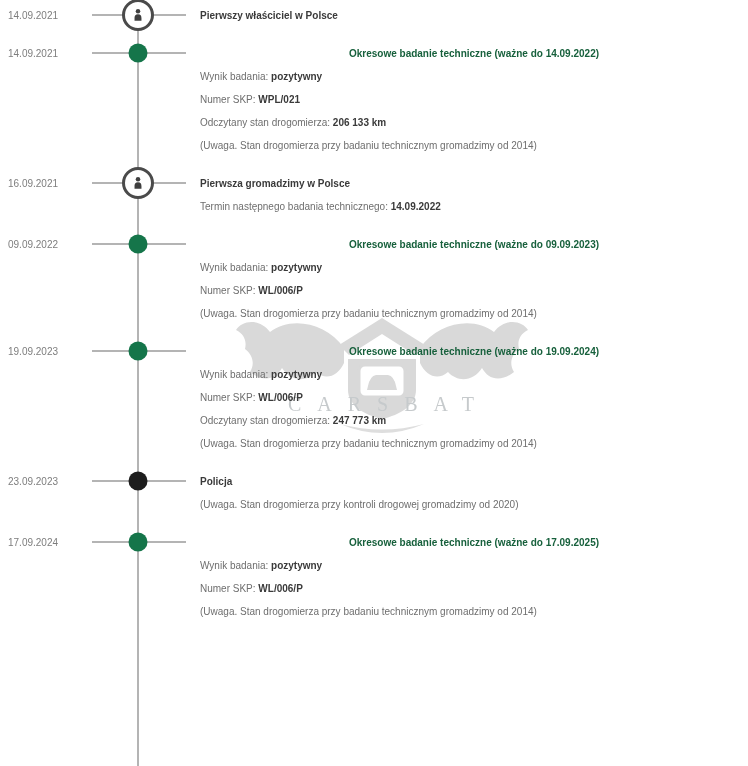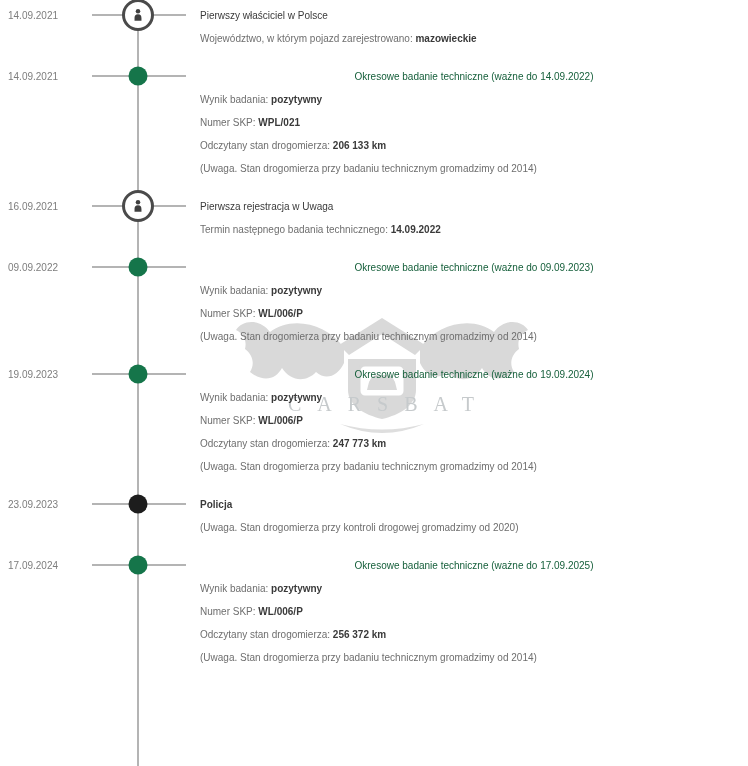--- a/index.html
+++ b/index.html
@@ -10,21 +10,21 @@
   #events{position:relative;z-index:1;padding-top:4px;}
   .event{position:relative;padding-left:200px;margin-bottom:15px;font-size:10px;line-height:23px;color:#6e6e6e;}
   .date{position:absolute;left:8px;top:0;color:#7d7d7d;white-space:nowrap;}
   .connector{position:absolute;left:92px;top:10px;width:94px;height:2px;background:#b4b4b4;z-index:1;}
   .marker{position:absolute;left:138px;top:11px;transform:translate(-50%,-50%);z-index:2;}
   .marker.dot{width:19px;height:19px;border-radius:50%;}
   .marker.dot.green{background:#15754a;}
   .marker.dot.black{background:#1d1d1d;}
   .marker.circle{width:32px;height:32px;border-radius:50%;background:#ffffff;border:3px solid #4a4a4a;
     box-sizing:border-box;display:flex;align-items:center;justify-content:center;}
-  .title{font-weight:normal;color:#3a3a3a;}
+  .title{font-weight:bold;color:#3a3a3a;}
   .title.green{color:#17603c;text-align:center;}
   .line .lbl{color:#6e6e6e;}
   .line .val{font-weight:bold;color:#3a3a3a;}
   .wm-letters{font-family:"Liberation Serif",serif;letter-spacing:16px;font-size:20px;fill:#c6cacc;}
 </style>
 </head>
 <body>
 
 <div class="page">
 
@@ -56,21 +56,20 @@
     <span class="date">14.09.2021</span>
     <span class="connector"></span>
     <span class="marker circle">
           <svg width="16" height="16" viewBox="0 0 24 24">
             <circle cx="12" cy="6.5" r="3.4" fill="#3f3f3f"></circle>
             <path d="M12,11 C8.2,11 6.8,13.6 6.8,16.5 L6.8,20.5 L17.2,20.5 L17.2,16.5 C17.2,13.6 15.8,11 12,11 Z" fill="#3f3f3f"></path>
           </svg>
         </span>
     <div class="content">
       <div class="title">Pierwszy właściciel w Polsce</div>
-          <div class="line"><span class="lbl">Województwo, w którym pojazd zarejestrowano: </span><span class="val">mazowieckie</span></div>
         </div>
   </section>
 
   <section class="event">
     <span class="date">14.09.2021</span>
     <span class="connector"></span>
     <span class="marker dot green"></span>
     <div class="content">
       <div class="title green">Okresowe badanie techniczne (ważne do 14.09.2022)</div>
     <div class="line"><span class="lbl">Wynik badania: </span><span class="val">pozytywny</span></div>
@@ -83,21 +82,21 @@
   <section class="event">
     <span class="date">16.09.2021</span>
     <span class="connector"></span>
     <span class="marker circle">
           <svg width="16" height="16" viewBox="0 0 24 24">
             <circle cx="12" cy="6.5" r="3.4" fill="#3f3f3f"></circle>
             <path d="M12,11 C8.2,11 6.8,13.6 6.8,16.5 L6.8,20.5 L17.2,20.5 L17.2,16.5 C17.2,13.6 15.8,11 12,11 Z" fill="#3f3f3f"></path>
           </svg>
         </span>
     <div class="content">
-      <div class="title">Pierwsza rejestracja w Uwaga</div>
+      <div class="title">Pierwsza gromadzimy w Polsce</div>
     <div class="line"><span class="lbl">Termin następnego badania technicznego: </span><span class="val">14.09.2022</span></div>
         </div>
   </section>
 
   <section class="event">
     <span class="date">09.09.2022</span>
     <span class="connector"></span>
     <span class="marker dot green"></span>
     <div class="content">
       <div class="title green">Okresowe badanie techniczne (ważne do 09.09.2023)</div>
@@ -131,18 +130,17 @@
   </section>
 
   <section class="event">
     <span class="date">17.09.2024</span>
     <span class="connector"></span>
     <span class="marker dot green"></span>
     <div class="content">
       <div class="title green">Okresowe badanie techniczne (ważne do 17.09.2025)</div>
     <div class="line"><span class="lbl">Wynik badania: </span><span class="val">pozytywny</span></div>
           <div class="line"><span class="lbl">Numer SKP: </span><span class="val">WL/006/P</span></div>
-          <div class="line"><span class="lbl">Odczytany stan drogomierza: </span><span class="val">256 372 km</span></div>
           <div class="line"><span class="lbl">(Uwaga. Stan drogomierza przy badaniu technicznym gromadzimy od 2014)</span></div>
         </div>
   </section>
 </div>
 </div>
 
 </body></html>

